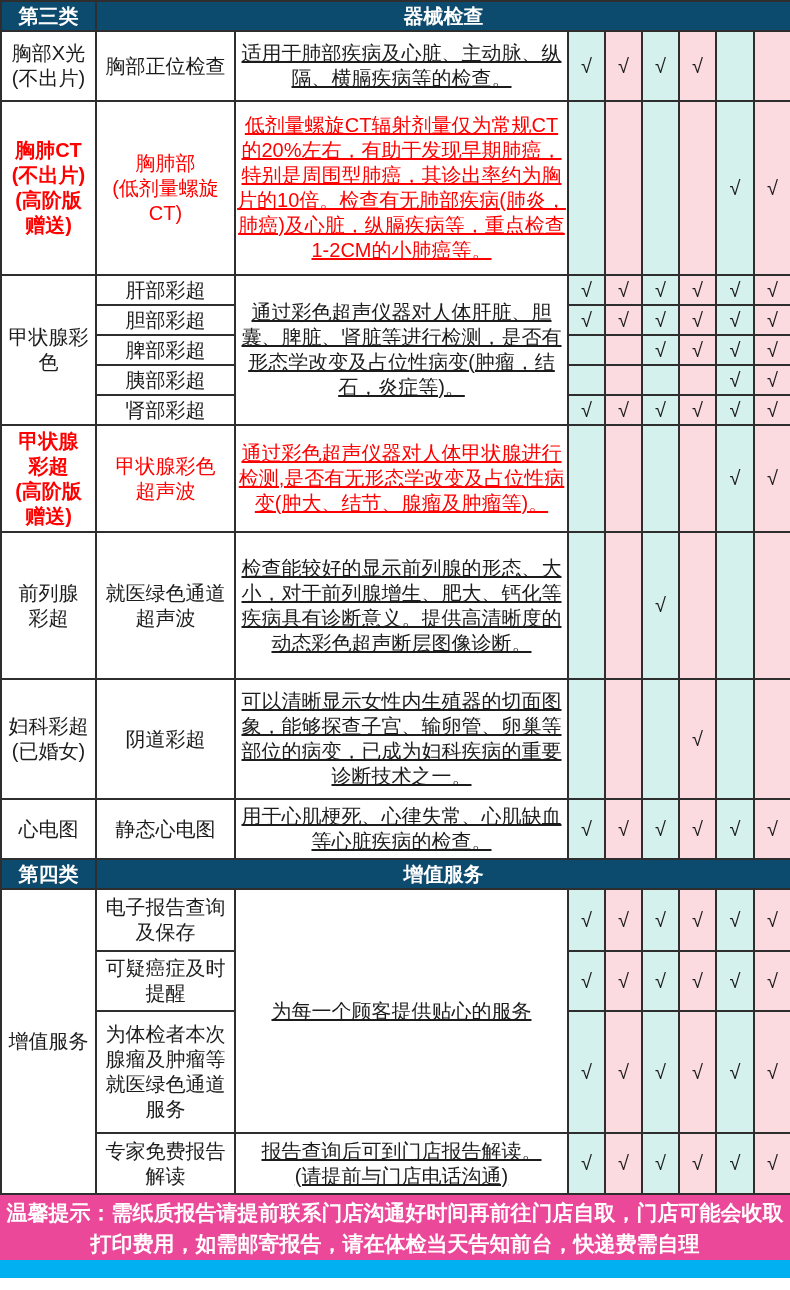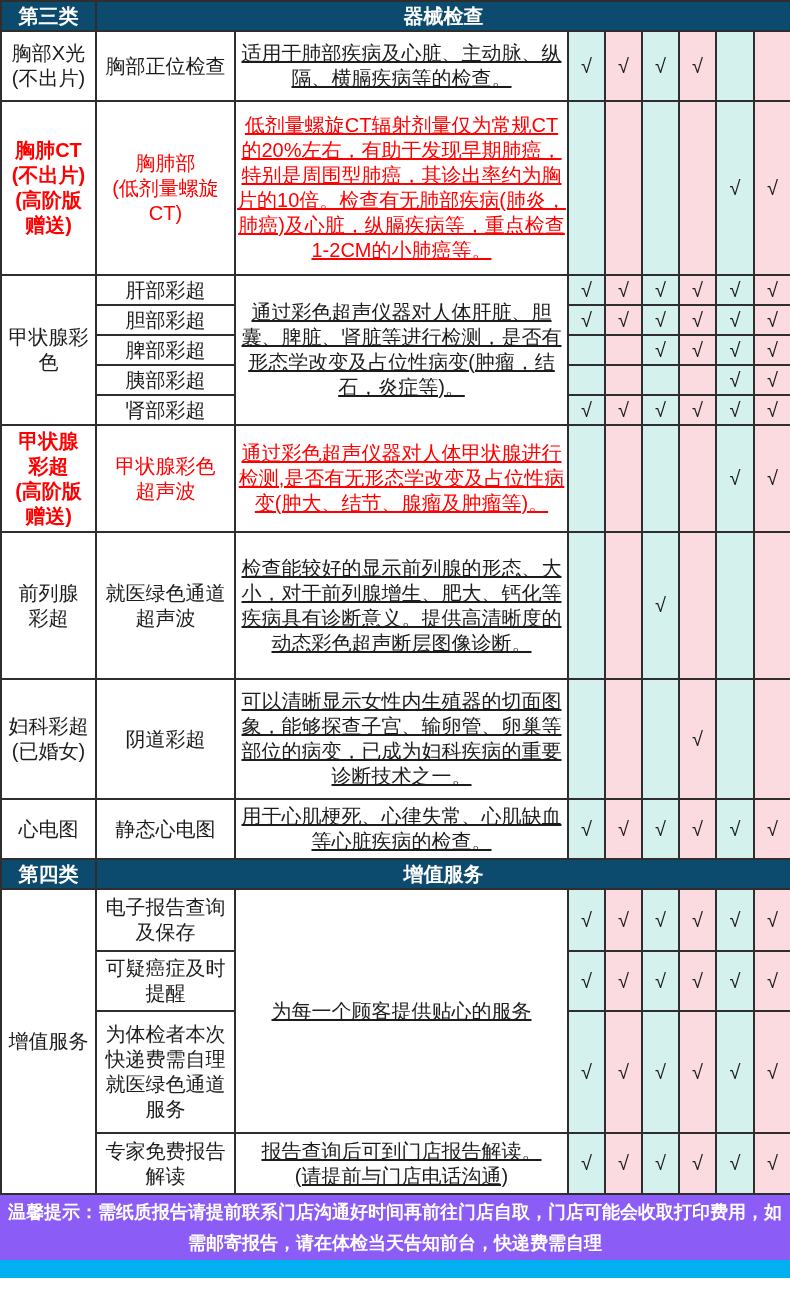--- a/index.html
+++ b/index.html
@@ -8,21 +8,21 @@
   table.grid td{border:2px solid #2e2e2e;text-align:center;vertical-align:middle;padding:0;font-size:20px;line-height:25px;overflow:hidden;}
   td.hd{background:#0c4a6e;color:#ffffff;font-weight:bold;font-size:21px;}
   td.cat{white-space:pre-line;}
   td.item{white-space:pre-line;}
   td.desc{white-space:pre-line;padding:2px 4px;text-decoration:underline;}
   td.red{color:#ff0000;}
   td.boldred{color:#ff0000;font-weight:bold;}
   td.chk{font-size:20px;}
   td.cy{background:#d5f1ee;}
   td.pk{background:#fbdbe0;}
-  .footer{width:790px;height:65px;box-sizing:border-box;background:#8b5cf6;color:#ffffff;font-weight:bold;font-size:18px;line-height:31px;display:flex;align-items:center;justify-content:center;text-align:center;padding:0 6px;}
+  .footer{width:790px;height:65px;box-sizing:border-box;background:#ec4899;color:#ffffff;font-weight:bold;font-size:21px;line-height:31px;display:flex;align-items:center;justify-content:center;text-align:center;padding:0 6px;}
   .strip{width:790px;height:18px;background:#00b0f0;}
 </style>
 </head>
 <body>
 
 <div class="page">
   <table class="grid">
     <colgroup>
       <col style="width:95px">
         <col style="width:139px">
@@ -196,21 +196,21 @@
 提醒</td>
       <td class="chk cy">√</td>
           <td class="chk pk">√</td>
           <td class="chk cy">√</td>
           <td class="chk pk">√</td>
           <td class="chk cy">√</td>
           <td class="chk pk">√</td>
         </tr>
       <tr style="height:122px">
         <td class="item">为体检者本次
-快递费需自理
+腺瘤及肿瘤等
 就医绿色通道
 服务</td>
       <td class="chk cy">√</td>
           <td class="chk pk">√</td>
           <td class="chk cy">√</td>
           <td class="chk pk">√</td>
           <td class="chk cy">√</td>
           <td class="chk pk">√</td>
         </tr>
       <tr style="height:61px">

